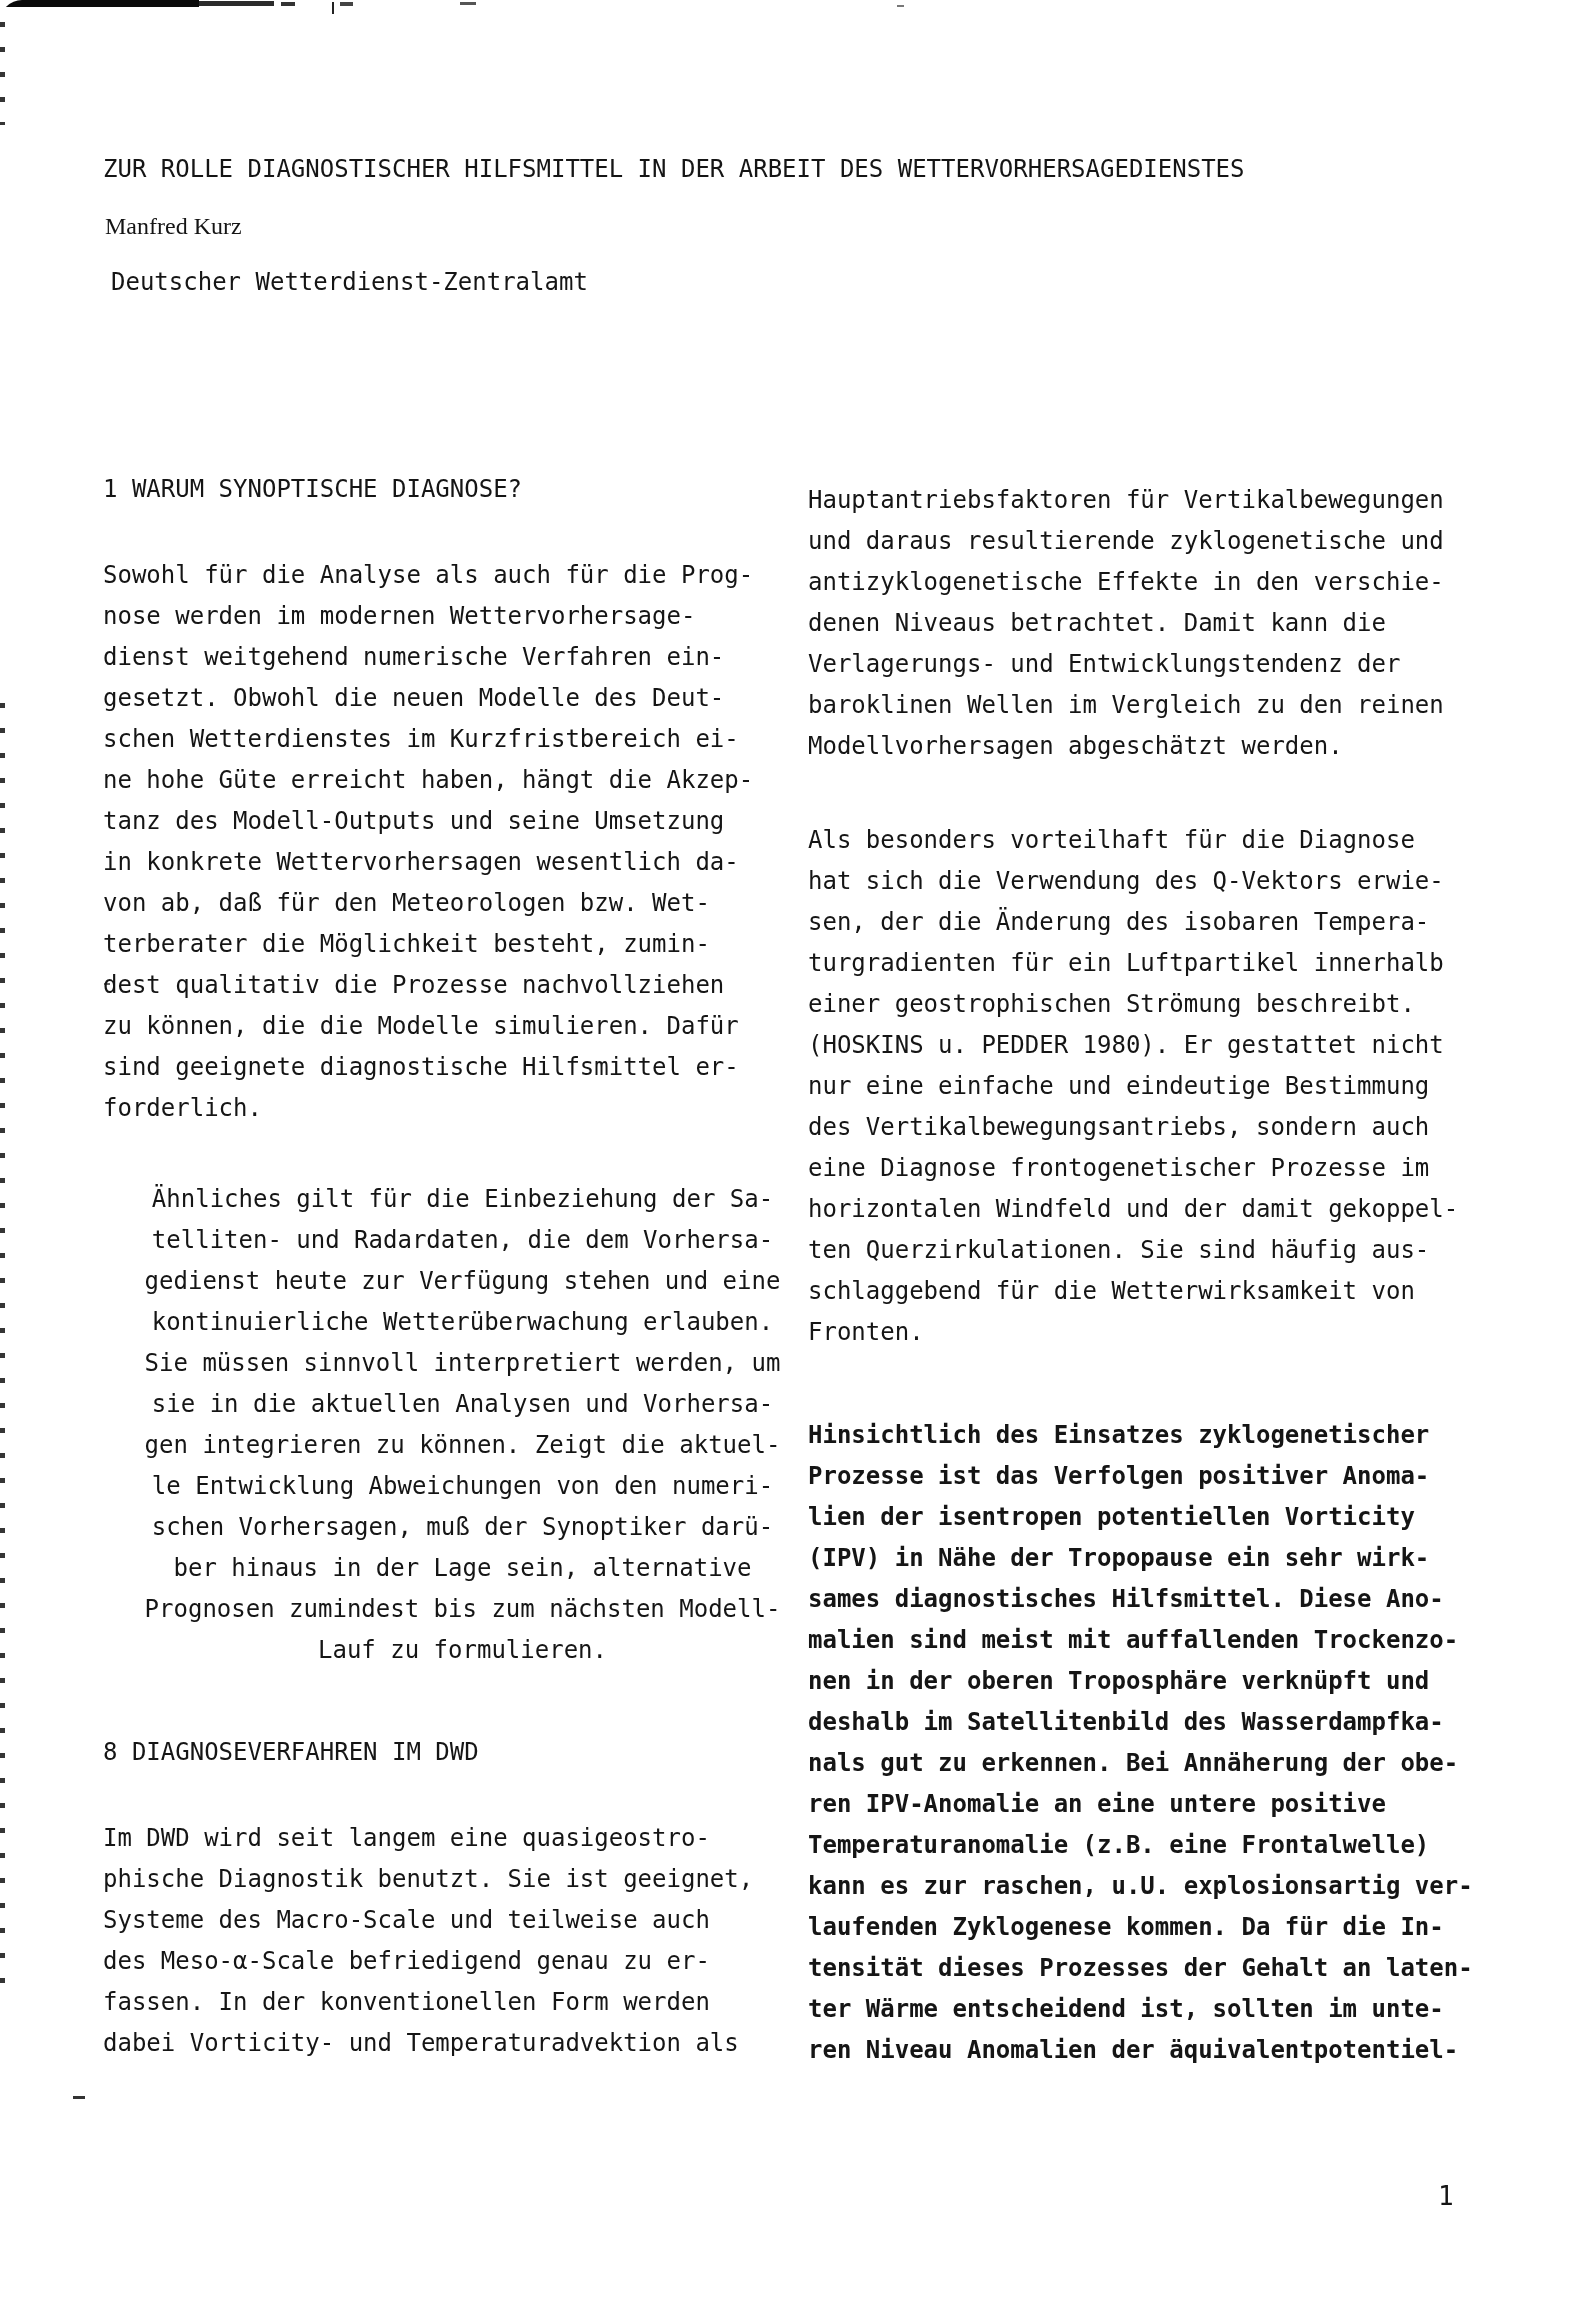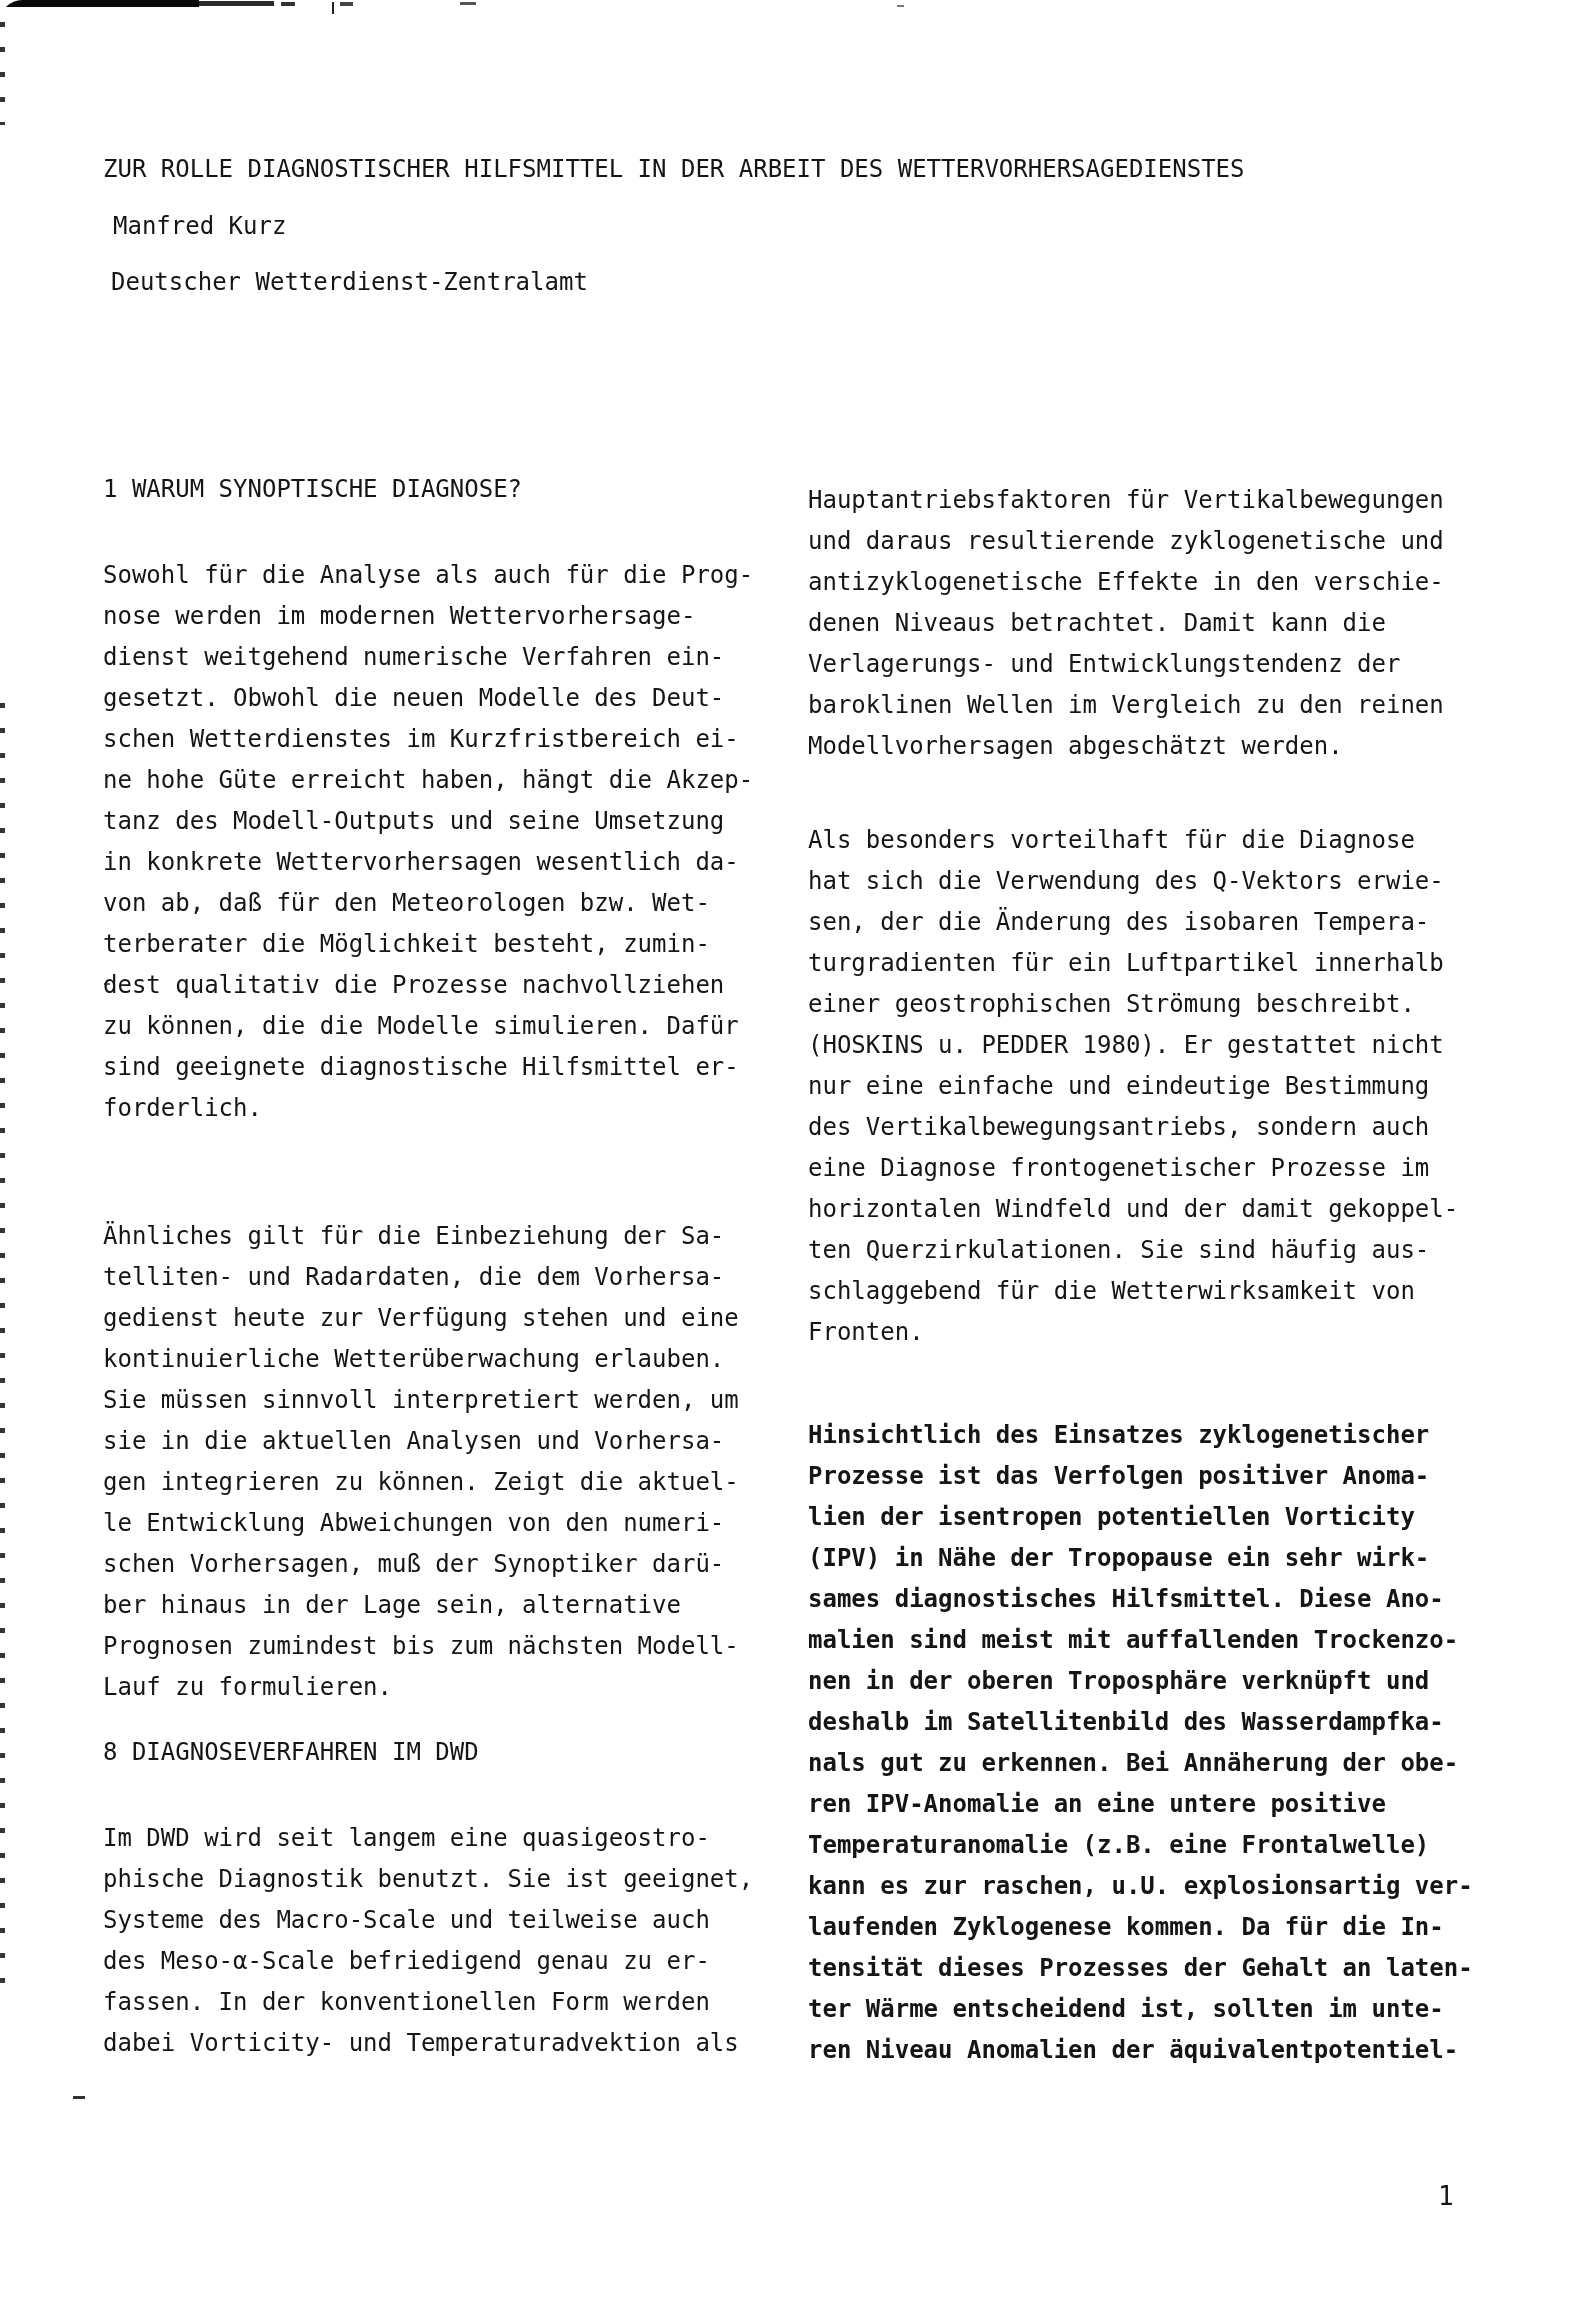--- a/index.html
+++ b/index.html
@@ -37,28 +37,28 @@
   .speck-1 { left: 73px;  top: 2096px; width: 12px; height: 3.2px; background:#333; }
   .speck-2 { left: 104px; top: 983px; width: 6.3px;  height: 2.4px; background:#666; }
   
   .line, .heading, .para, .page-number {
     position: absolute;
     font-size: 24px;
     letter-spacing: 0;
     white-space: pre-line;
   }
   .title-line       { left: 103px; top: 153px; width: 1391px; line-height: 32px; }
-  .author-line      { left: 113px; top: 210px; width: 711px;  line-height: 32px; }
+  .author-line      { left: 105px; top: 210px; width: 711px;  line-height: 32px; font-family: Liberation Serif, serif; }
   .affiliation-line { left: 111px; top: 266px; width: 711px;  line-height: 32px; }
   .heading { line-height: 32px; }
   .para    { line-height: 41px; }
 
   .l-sec1  { left: 103px;  top: 473px;  width: 711px; }
   .l-para1 { left: 103px;  top: 555px;  width: 719px; }
-  .l-para2 { left: 103px;  top: 1216px; width: 719px; }
+  .l-para2 { left: 103px;  top: 1179px; width: 719px; text-align: center; }
   .l-sec2  { left: 103px;  top: 1736px; width: 711px; }
   .l-para3 { left: 103px;  top: 1818px; width: 719px; }
 
   .r-para1 { left: 808px; top: 480px;  width: 719px; }
   .r-para2 { left: 808px; top: 820px; width: 719px; }
   .r-para3 { left: 808px; top: 1415px; width: 719px; font-weight: bold; }
 
   .page-number { left: 1438px; top: 2180px; font-size: 26px; line-height: 32px; }
 </style>
 </head>

